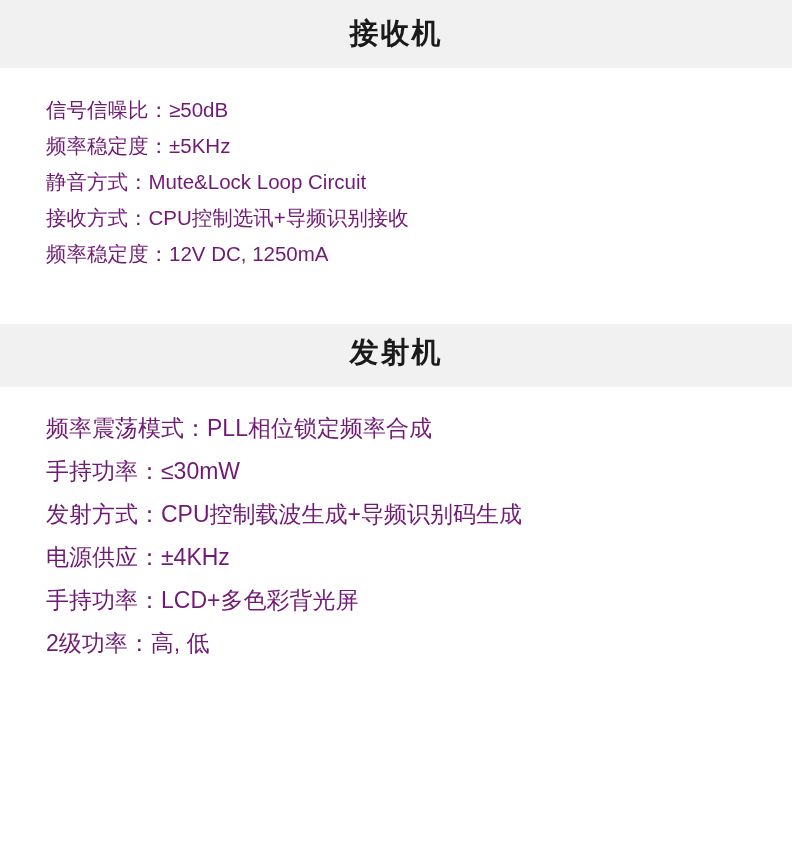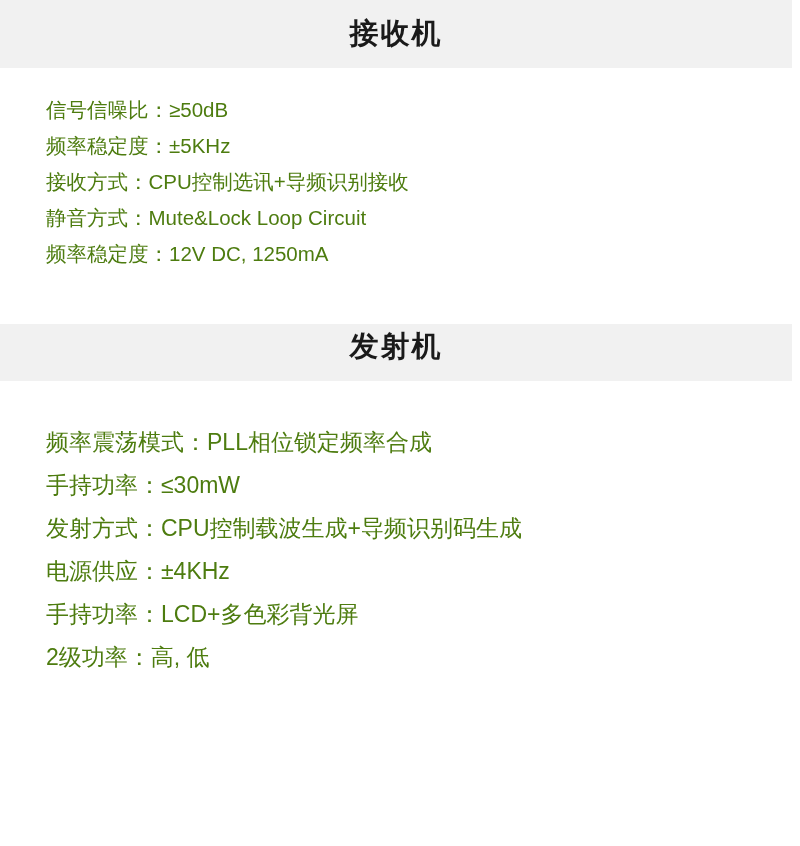--- a/index.html
+++ b/index.html
@@ -30,66 +30,66 @@
     font-weight: bold;
     color: #1a1a1a;
     letter-spacing: 2px;
     line-height: 1;
     box-sizing: border-box;
   }
   .header-receiver {
     padding: 19px 0 20px 0;
   }
   .header-transmitter {
-    padding: 8px 0 20px 0;
+    padding: 14px 0 20px 0;
   }
   .spec-list {
     list-style: none;
     margin: 0;
     padding: 0;
   }
   .spec-item {
-    color: #4d7c0f;
+    color: #701a75;
     white-space: nowrap;
   }
   
   .receiver-body {
     padding: 24px 0 0 46px;
   }
   .receiver-body .spec-item {
     font-size: 20.5px;
     line-height: 36px;
   }
   
   .gap {
     height: 52px;
     background: #ffffff;
   }
   
   .transmitter-body {
-    padding: 40px 0 0 46px;
+    padding: 20px 0 0 46px;
   }
   .transmitter-body .spec-item {
     font-size: 23px;
     line-height: 43px;
   }
 </style>
 </head>
 <body>
 
 <div class="page">
 
   <section class="section">
     <div class="section-header header-receiver">接收机</div>
     <div class="receiver-body">
       <ul class="spec-list">
         <li class="spec-item">信号信噪比：≥50dB</li>
         <li class="spec-item">频率稳定度：±5KHz</li>
+        <li class="spec-item">静音方式：Mute&amp;Lock Loop Circuit</li>
         <li class="spec-item">接收方式：CPU控制选讯+导频识别接收</li>
-        <li class="spec-item">静音方式：Mute&amp;Lock Loop Circuit</li>
         <li class="spec-item">频率稳定度：12V DC, 1250mA</li>
       </ul>
     </div>
   </section>
 
   <div class="gap"></div>
 
   <section class="section">
     <div class="section-header header-transmitter">发射机</div>
     <div class="transmitter-body">

